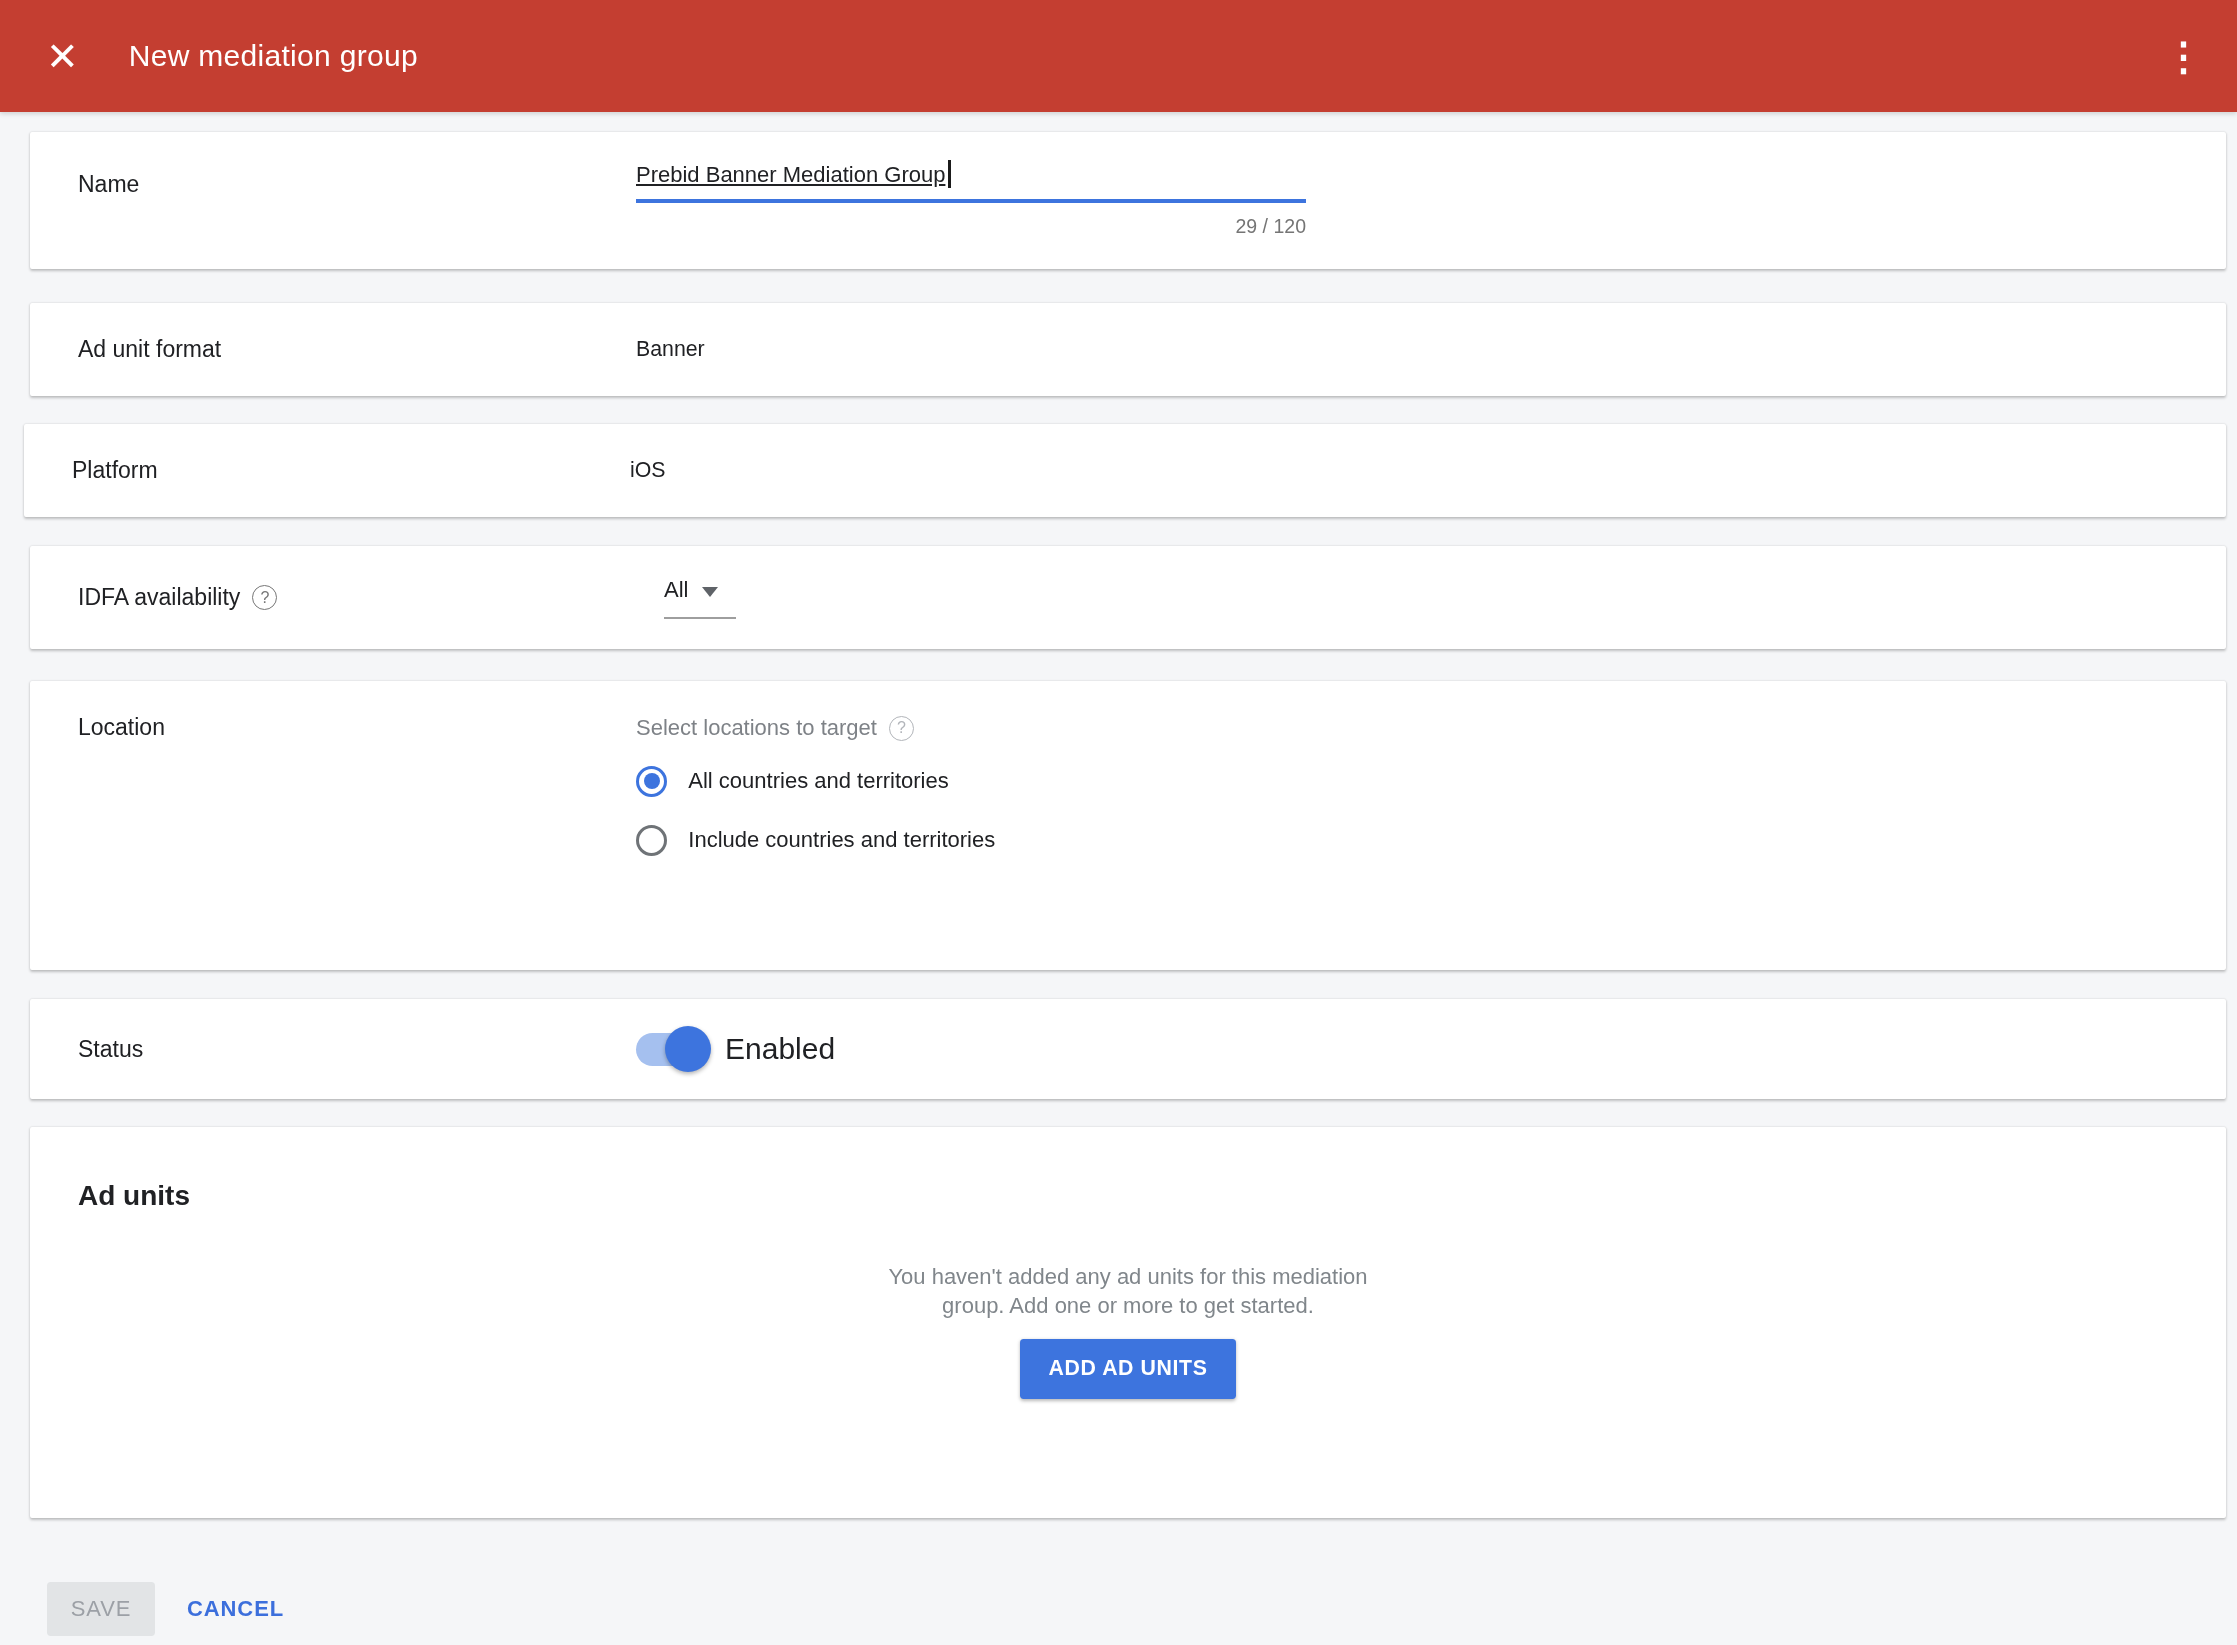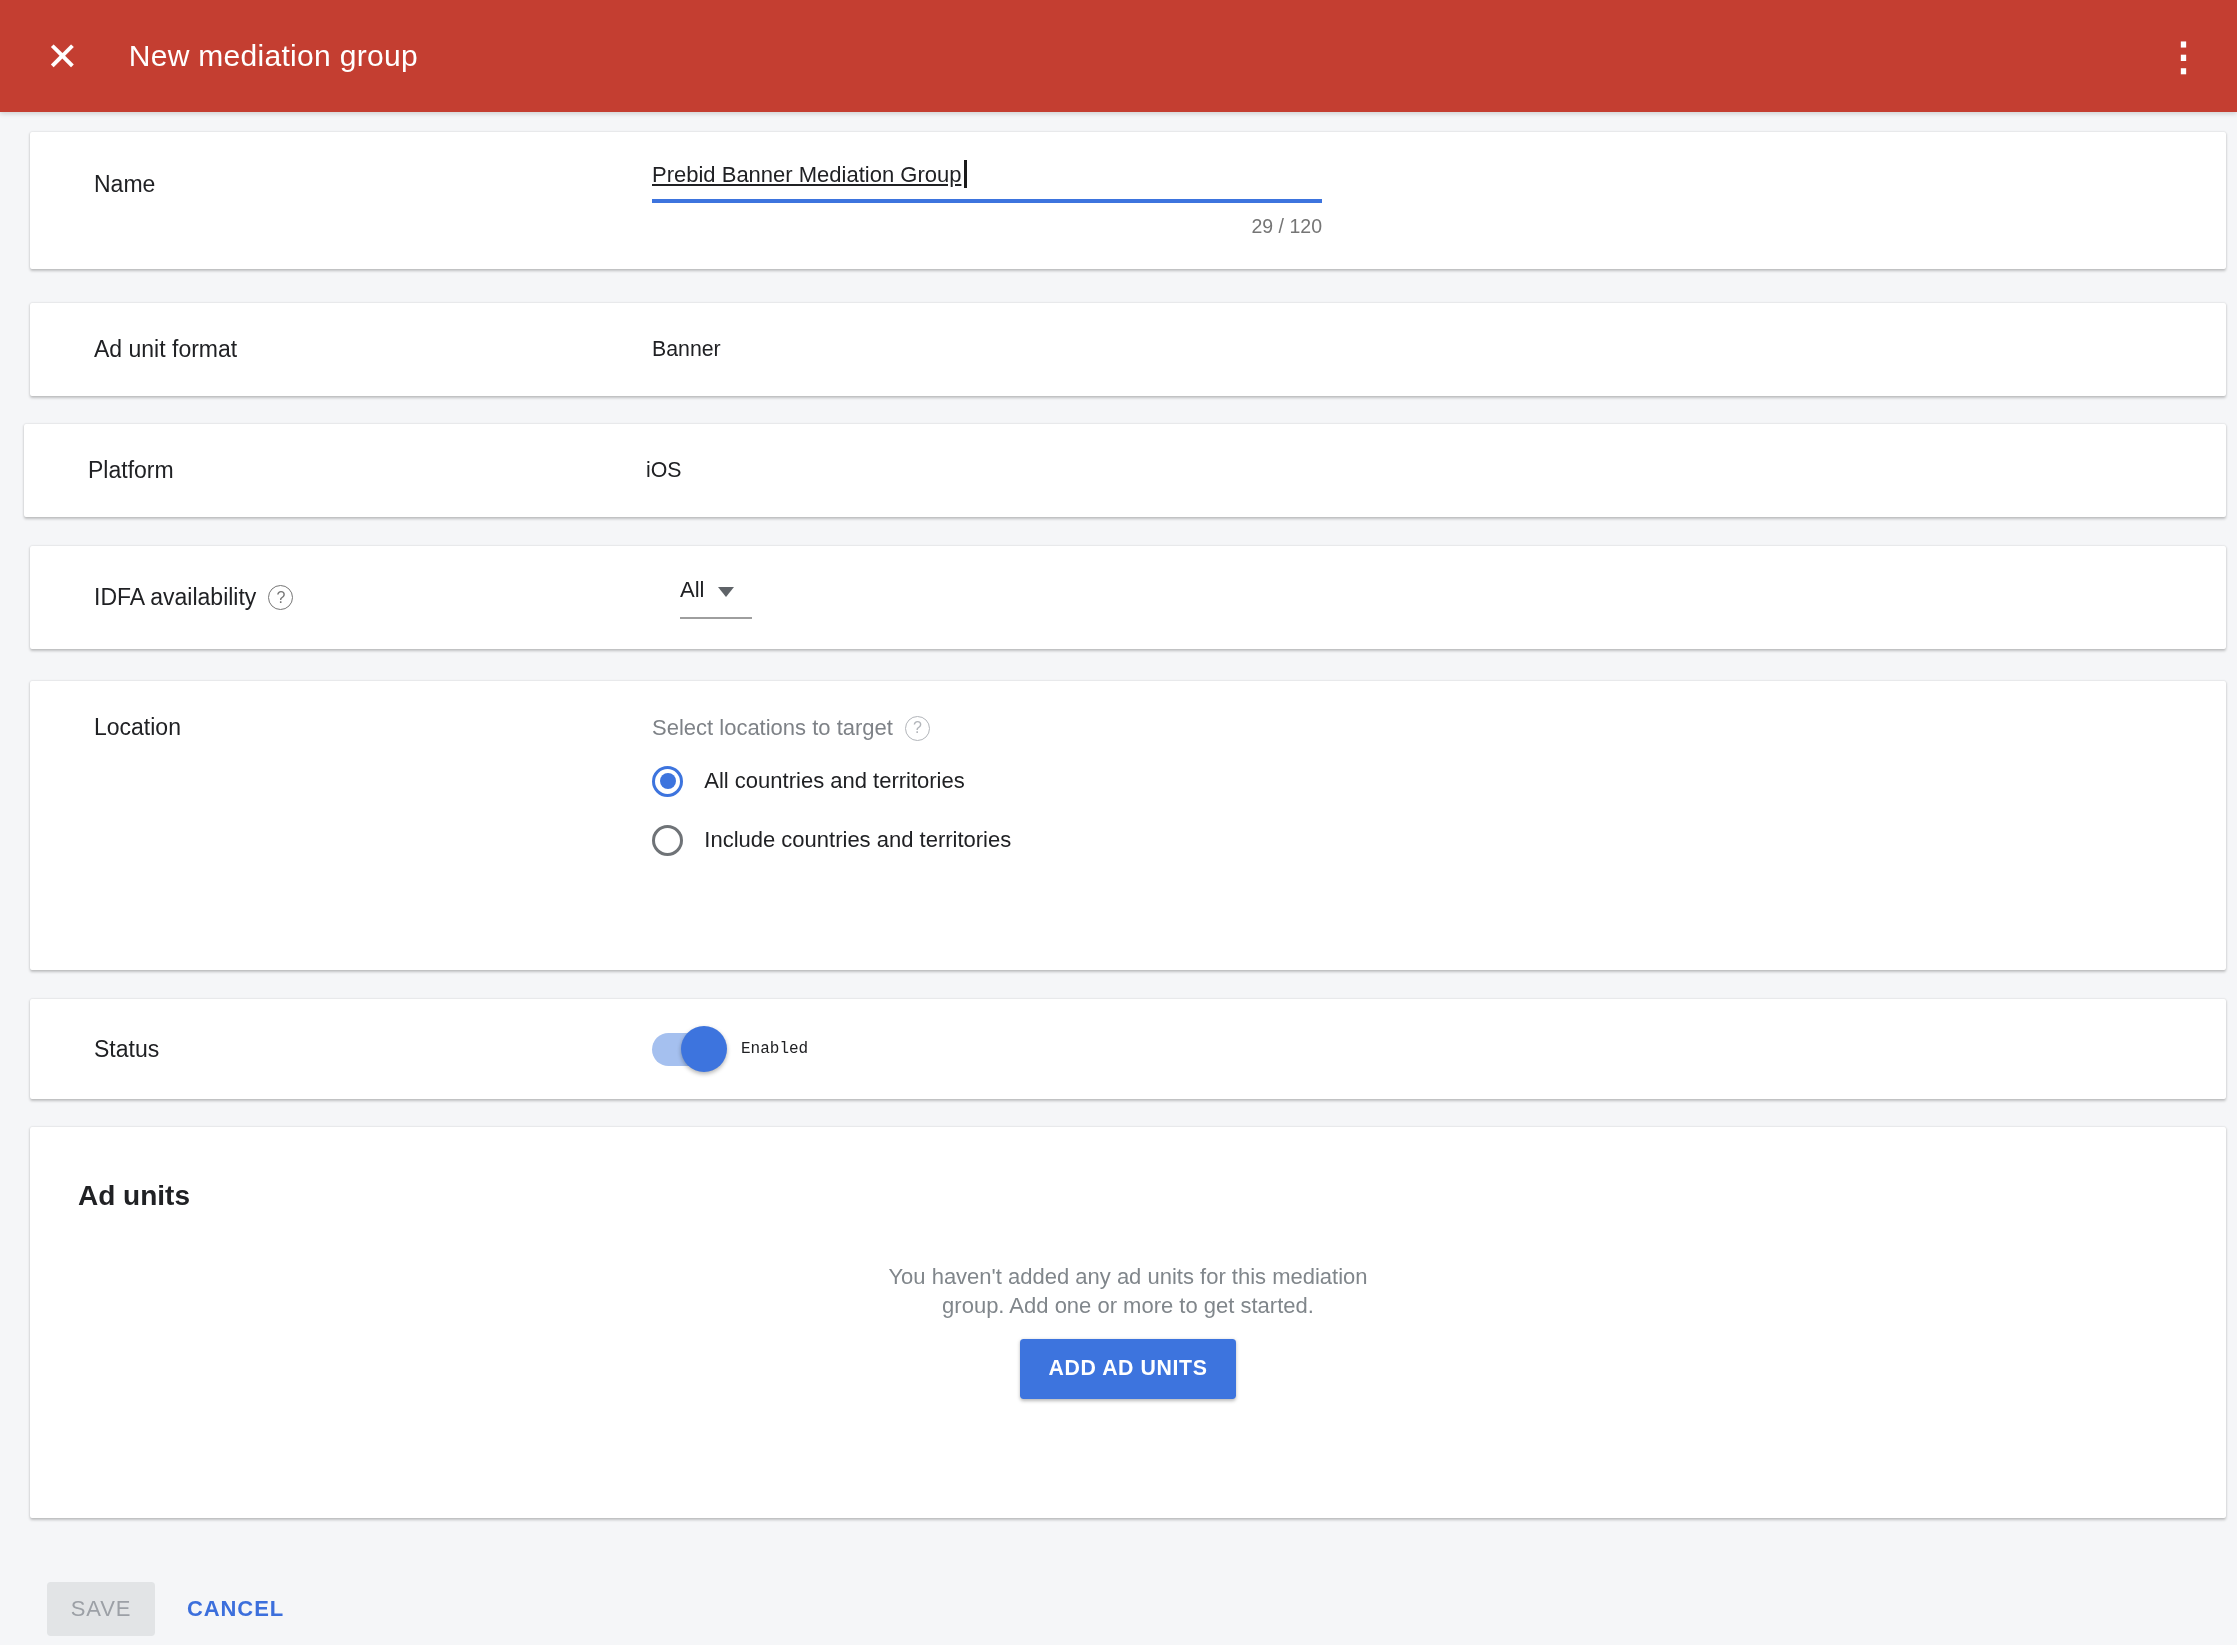--- a/index.html
+++ b/index.html
@@ -28,21 +28,20 @@
   .appbar-title { color:#fff; font-size:30px; font-weight:400; margin-left:50px; letter-spacing:0.3px; }
   .more-btn { margin-left:auto; font-size:39px; font-weight:bold; letter-spacing:1.9px; }
 
   
   .card {
     background:#fff;
     margin-left:30px; margin-right:11px;
     border-radius:1.9px;
     box-shadow:0 1.9px 2.8px rgba(0,0,0,0.22), 0 0 1.9px rgba(0,0,0,0.10);
     display:flex;
-    padding-left:16px;
   }
   .label-col { width:606px; padding-left:48px; font-size:23px; flex-shrink:0; display:flex; align-items:center; }
   .value { font-size:21.3px; }
 
   .name-card { height:137px; margin-top:20.4px; align-items:flex-start; }
   .name-card .label-col { padding-top:39px; }
   .value-col { width:670px; padding-top:26px; }
   .input-line { font-size:22px; height:30px; display:flex; align-items:flex-end;text-decoration:underline; }
   .caret { display:inline-block; width:2.8px; height:28px; background:#1b1b1b; margin-left:2.8px; }
   .input-underline { height:3.7px; background:var(--accent-blue,#3D74DE); margin-top:11px; }
@@ -85,21 +84,21 @@
   .radio-label { margin-left:21.3px; font-size:22px; }
 
   .status-card { height:100px; margin-top:29px; align-items:center; }
   .toggle { width:65px; height:33px; border-radius:16.7px; background:var(--toggle-track,#A5C0EF); position:relative; cursor:pointer; }
   .toggle-knob {
     position:absolute; right:-10.2px; top:-6.5px;
     width:46px; height:46px; border-radius:50%;
     background:var(--accent-blue,#3D74DE);
     box-shadow:0 1.9px 4.6px rgba(0,0,0,0.30);
   }
-  .toggle-label { margin-left:24px; font-size:16px;font-family:Liberation Mono, monospace; }
+  .toggle-label { margin-left:24px; font-size:30px; }
 
   .adunits-card { height:391px; margin-top:28px; display:block; padding:0 48px; }
   .adunits-title { font-size:28px; font-weight:bold; padding-top:54px; line-height:30px; }
   .empty-block { text-align:center; margin-top:51px; font-size:22px; line-height:29px; color:#80868B; }
   .empty-block span { display:block; }
   .add-btn {
     display:block; margin:18.6px auto 0;
     min-width:208px; height:60px; padding:0 28px;
     background:var(--accent-blue,#3D74DE); color:#fff;
     font-family:inherit; font-size:21.3px; font-weight:bold; letter-spacing:0.6px;

